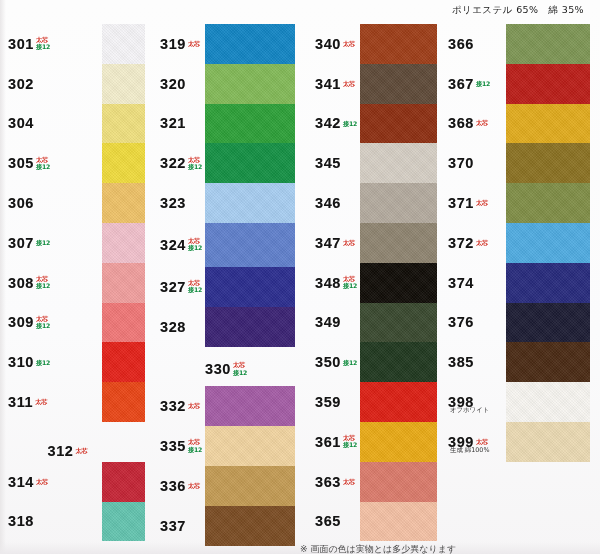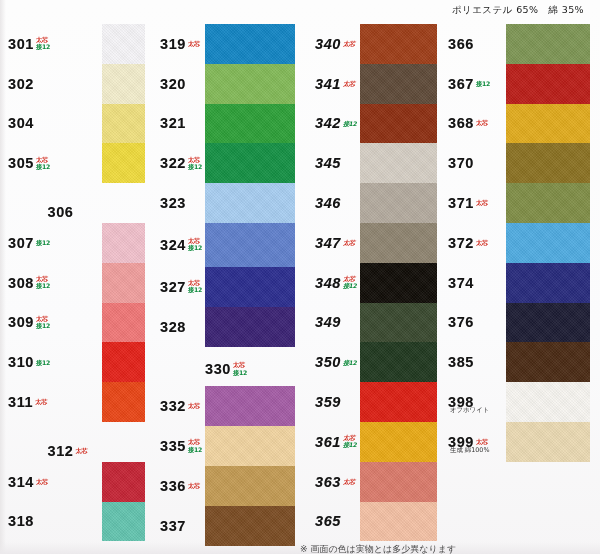--- a/index.html
+++ b/index.html
@@ -114,21 +114,21 @@
     position:absolute;inset:0;
     background-image:
       repeating-linear-gradient(45deg,rgba(255,255,255,.045) 0 1px,rgba(0,0,0,.035) 1px 2px),
       repeating-linear-gradient(-45deg,rgba(255,255,255,.035) 0 1px,rgba(0,0,0,.025) 1px 2px);
     pointer-events:none;
   }
 
   
   .col1 .row{width:137px;gap:36px;}
   .col2 .row{width:135px;}
-  .col3 .row{width:122px;font-style:italic;}
+  .col3 .row{width:122px;}
   .col4 .row{width:142px;}
 
   .bottom-note{
     position:absolute;
     left:300px;bottom:-2px;
     font-size:9px;
     color:#2a2a2a;
     font-family:"DejaVu Sans",sans-serif;
     white-space:nowrap;
     opacity:.85;
@@ -169,21 +169,21 @@
       <div class="row" style="height: 39.8px;">
         <div class="label-cell">
           <span class="code">305</span>
           <span class="badges">
             <span class="badge-thick">太芯</span>
             <span class="badge-fuse">接12</span>
           </span>
         </div>
         <div class="swatch" title="305" style="background: rgb(238, 218, 60);"></div>
       </div>
-      <div class="row" style="height: 39.8px; flex-direction: column;">
+      <div class="row" style="height: 39.8px;">
         <div class="label-cell">
           <span class="code">306</span>
         </div>
         <div class="swatch" title="306" style="background: rgb(237, 193, 103);"></div>
       </div>
       <div class="row" style="height: 39.8px;">
         <div class="label-cell">
           <span class="code">307</span>
           <span class="badges">
             <span class="badge-fuse">接12</span>

